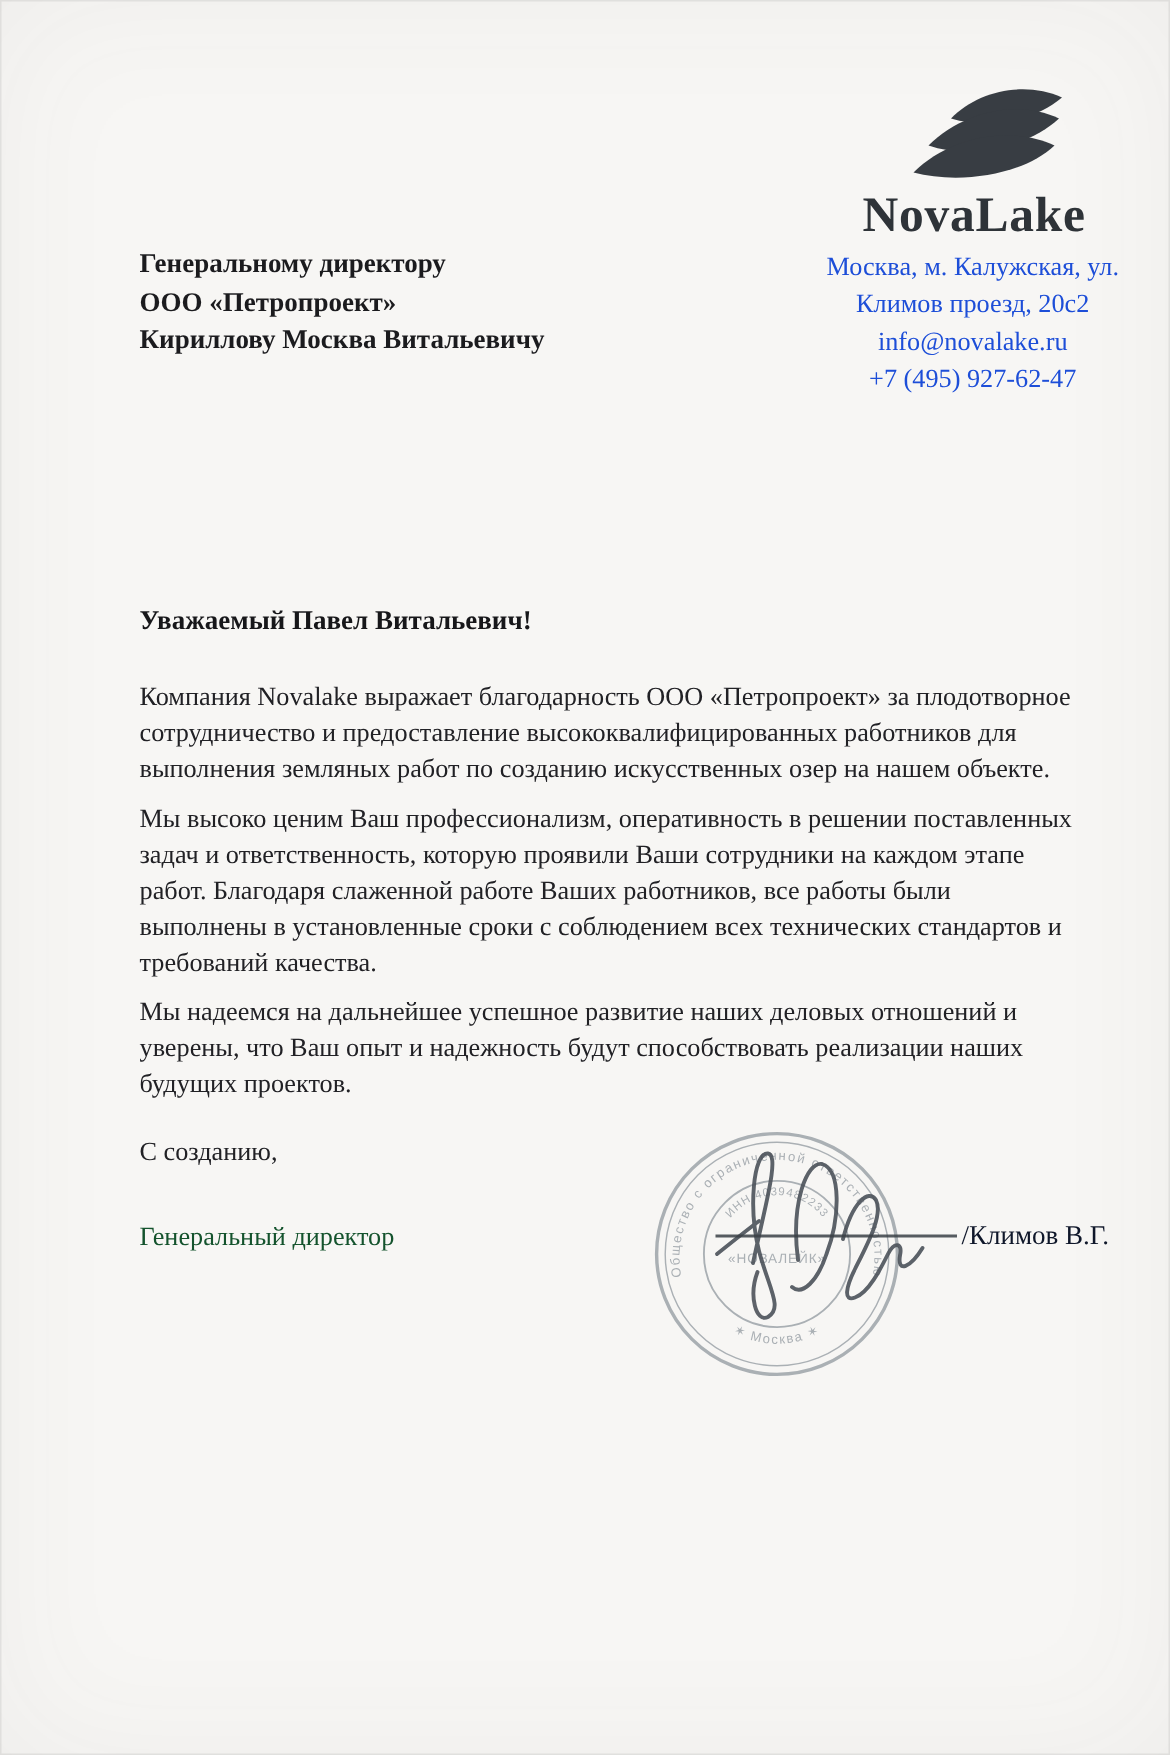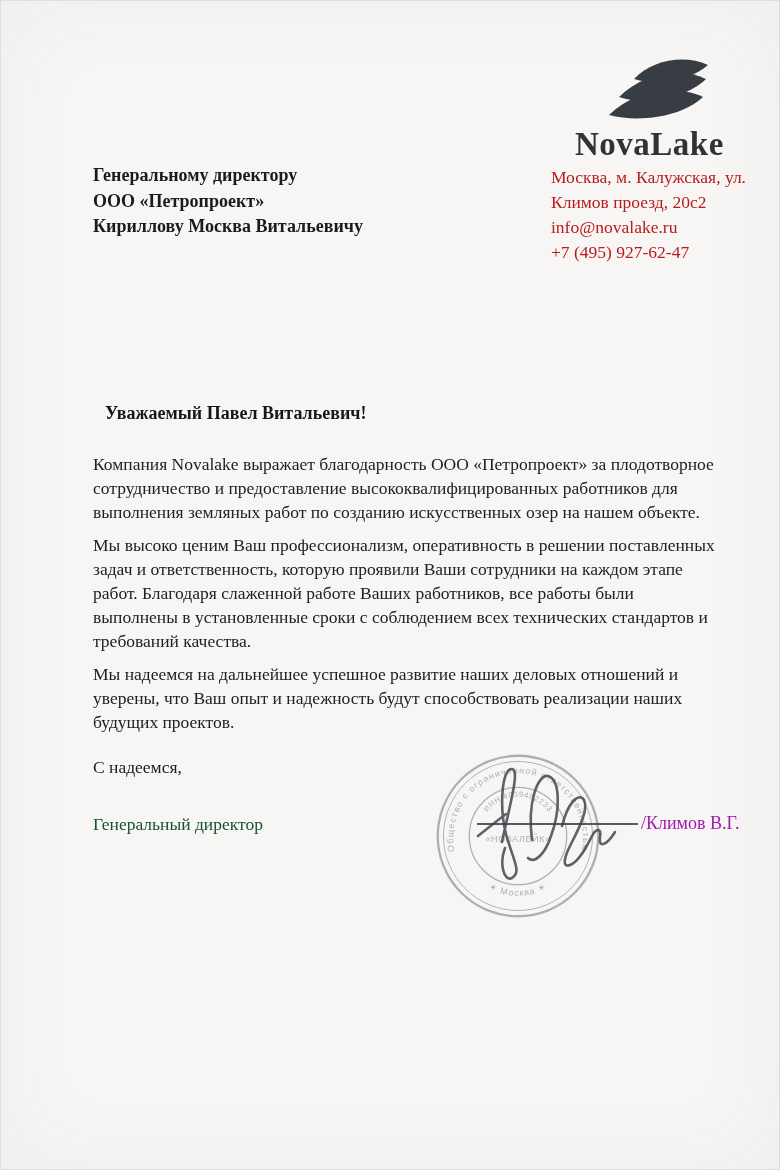--- a/index.html
+++ b/index.html
@@ -25,28 +25,28 @@
     font-size: 33px; font-weight: 600; letter-spacing: 0.5px;
     color: #2e3338;
   }
   .recipient {
     position: absolute; left: 93px; top: 163px;
     font-size: 18px; font-weight: bold; line-height: 25.5px;
     color: #1b1b1e;
   }
   .contact {
     position: absolute; right: 34px; top: 165px;
-    text-align: left; font-size: 17.5px; line-height: 25px;
-    color: #b91c1c;
+    text-align: center; font-size: 17.5px; line-height: 25px;
+    color: #1d4ed8;
   }
   .body-text {
     position: absolute; left: 93px; top: 401px; width: 622px;
     font-size: 17.5px; line-height: 24px; color: #212125;
   }
-  .salutation { font-weight: bold; font-size: 18px; margin: 0 0 27px 12px; color: #17171a; }
+  .salutation { font-weight: bold; font-size: 18px; margin: 0 0 27px 0; color: #17171a; }
   .body-text p.para { margin: 0 0 9px 0; }
   .closing { margin: 21px 0 0 0; }
   .sig-title {
     position: absolute; left: 93px; top: 814px;
     font-size: 17.5px; color: #14532d;
   }
   .stamp {
     position: absolute; left: 432px; top: 750px;
     width: 172px; height: 172px;
     color: #9aa1a7; opacity: 0.82;
@@ -55,21 +55,21 @@
     position: absolute; left: 468px; top: 764px;
     width: 150px; height: 118px;
   }
   .sig-line {
     position: absolute; left: 477px; top: 823px;
     width: 161px; height: 2px;
     background: #3a3f45; opacity: 0.85;
   }
   .sig-name {
     position: absolute; left: 641px; top: 813px;
-    font-size: 18px; color: #a21caf;
+    font-size: 18px; color: #0f172a;
   }
 </style>
 </head>
 <body>
 
 <div class="page">
 
   <div class="logo">
     <svg class="logo-mark" width="120" height="68" viewBox="0 0 120 68">
       <g fill="#383d43">
@@ -92,21 +92,21 @@
     <div>Климов проезд, 20с2</div>
     <div>info@novalake.ru</div>
     <div>+7 (495) 927-62-47</div>
   </div>
 
   <div class="body-text">
     <p class="salutation">Уважаемый Павел Витальевич!</p>
     <p class="para">Компания Novalake выражает благодарность ООО «Петропроект» за плодотворное сотрудничество и предоставление высококвалифицированных работников для выполнения земляных работ по созданию искусственных озер на нашем объекте.</p>
     <p class="para">Мы высоко ценим Ваш профессионализм, оперативность в решении поставленных задач и ответственность, которую проявили Ваши сотрудники на каждом этапе работ. Благодаря слаженной работе Ваших работников, все работы были выполнены в установленные сроки с соблюдением всех технических стандартов и требований качества.</p>
     <p class="para">Мы надеемся на дальнейшее успешное развитие наших деловых отношений и уверены, что Ваш опыт и надежность будут способствовать реализации наших будущих проектов.</p>
-    <p class="closing">С надеемся,</p>
+    <p class="closing">С созданию,</p>
   </div>
 
   <div class="sig-title">Генеральный директор</div>
 
   <svg class="stamp" viewBox="0 0 180 180">
     <g stroke="currentColor" fill="none">
       <circle cx="90" cy="90" r="84" stroke-width="2.4"></circle>
       <circle cx="90" cy="90" r="78" stroke-width="1"></circle>
       <circle cx="90" cy="90" r="51" stroke-width="1.3"></circle>
     </g>

